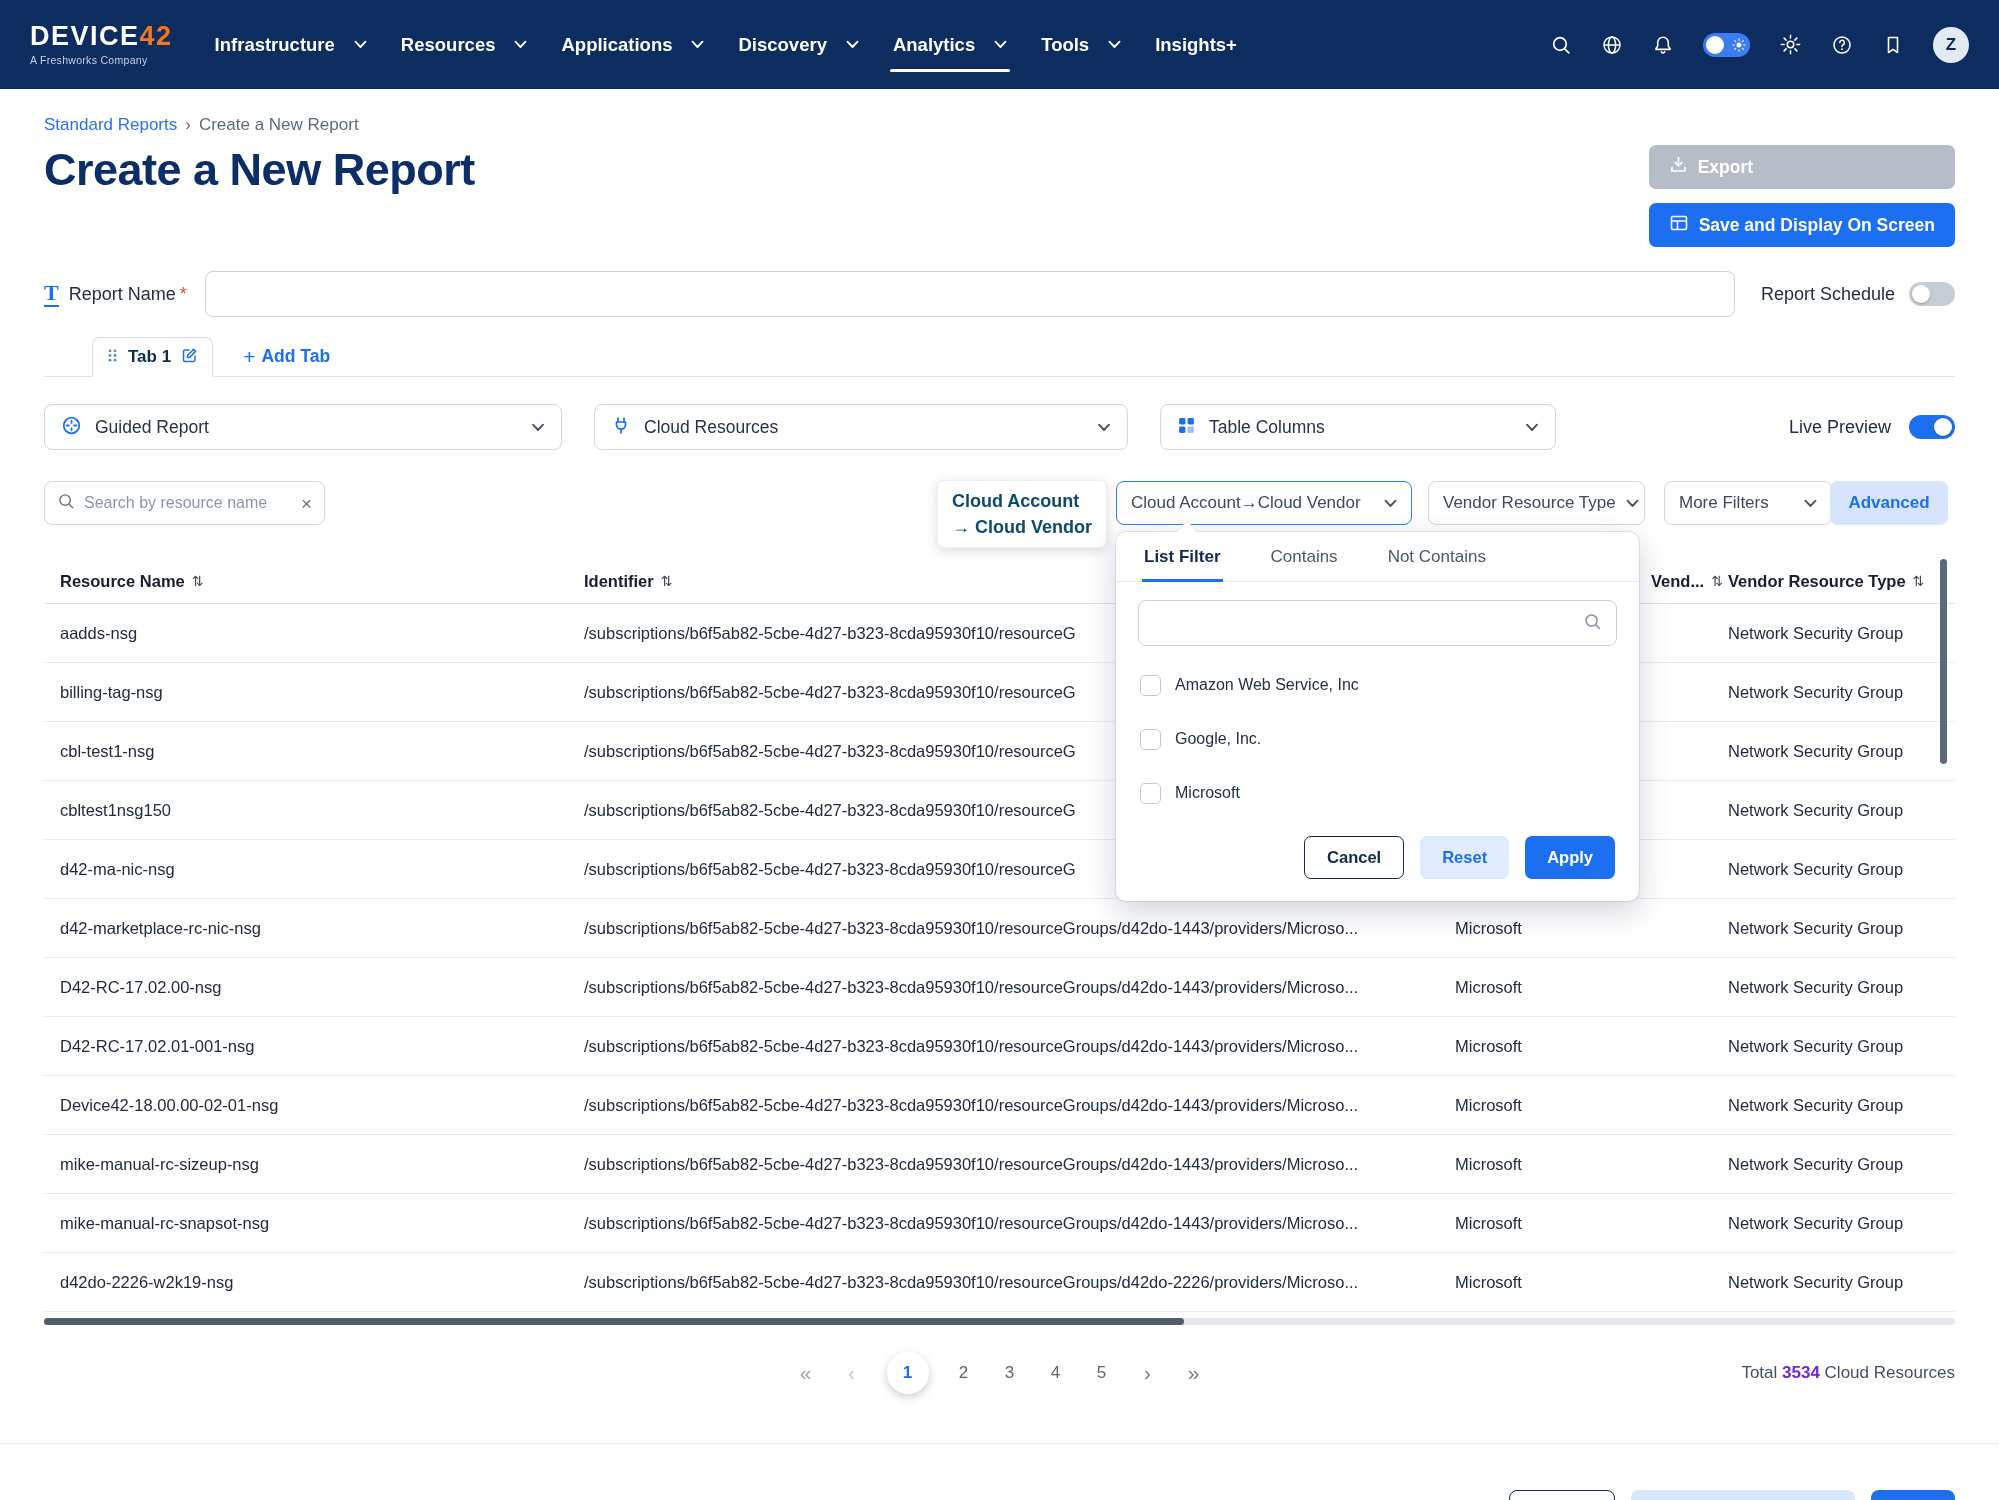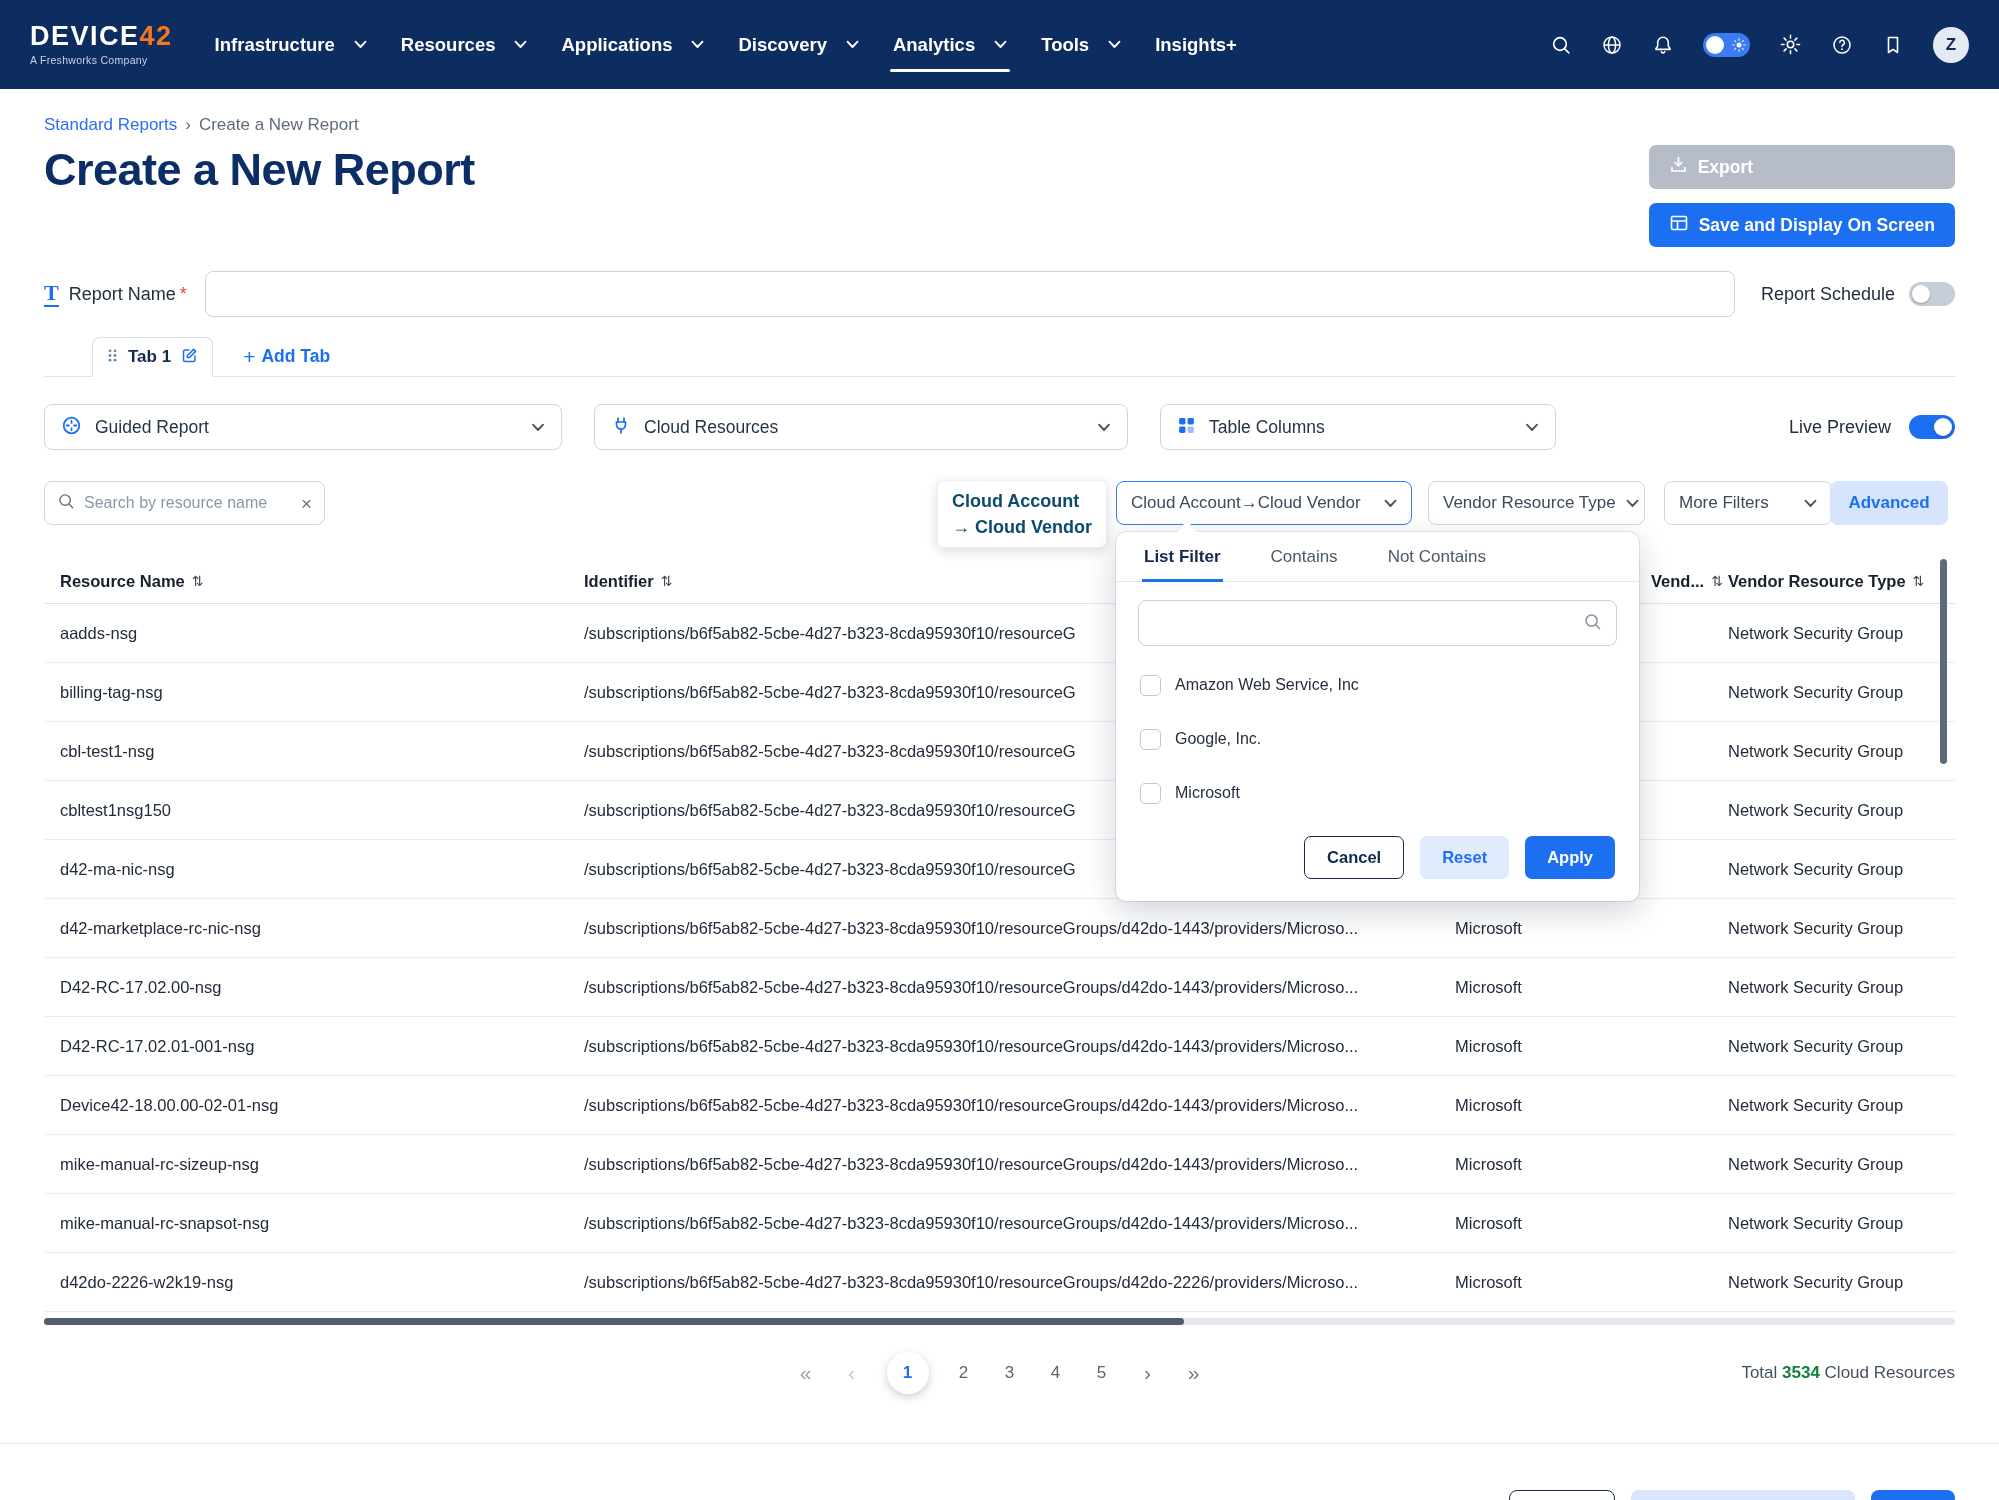--- a/index.html
+++ b/index.html
@@ -118,21 +118,21 @@
 
   
   .pag-row { margin-top:26px; position:relative; height:44px; }
   .pager { height:44px; display:flex; align-items:center; justify-content:center; gap:24px; }
   .pg-ctl { font-size:21px; color:#98a1ac; cursor:pointer; width:22px; text-align:center; }
   .pg-prev { color:#c0c7cf; }
   .pg-next,.pg-last { color:#6f7a87; }
   .pg-num { font-size:17px; color:#5b6573; cursor:pointer; min-width:22px; text-align:center; }
   .pg-num.pg-current { width:42px; height:42px; border-radius:50%; background:#fff; box-shadow:0 3px 10px rgba(18,34,64,.22); color:#1d6ff2; font-weight:700; display:flex; align-items:center; justify-content:center; }
   .total { position:absolute; right:0; top:50%; transform:translateY(-50%); font-size:17px; color:#44505e; }
-  .total b { color:#15803d; }
+  .total b { color:#6d28d9; }
 
   
   .bottom-divider { height:1px; background:#e5e8ed; margin:48px -44px 0; }
   .footer-row { display:flex; justify-content:flex-end; gap:16px; margin-top:46px; }
   .fbtn { height:44px; border-radius:8px; font-family:inherit; font-size:17px; font-weight:700; padding:0 24px; cursor:pointer; border:none; }
   .fbtn-cancel { background:#fff; border:1.5px solid #13294e; color:#13294e; }
   .fbtn-saveadd { background:#d9e7fd; color:#1d6ff2; }
   .fbtn-save { background:#1d6ff2; color:#fff; padding:0 22px; }
 </style>
 </head>

